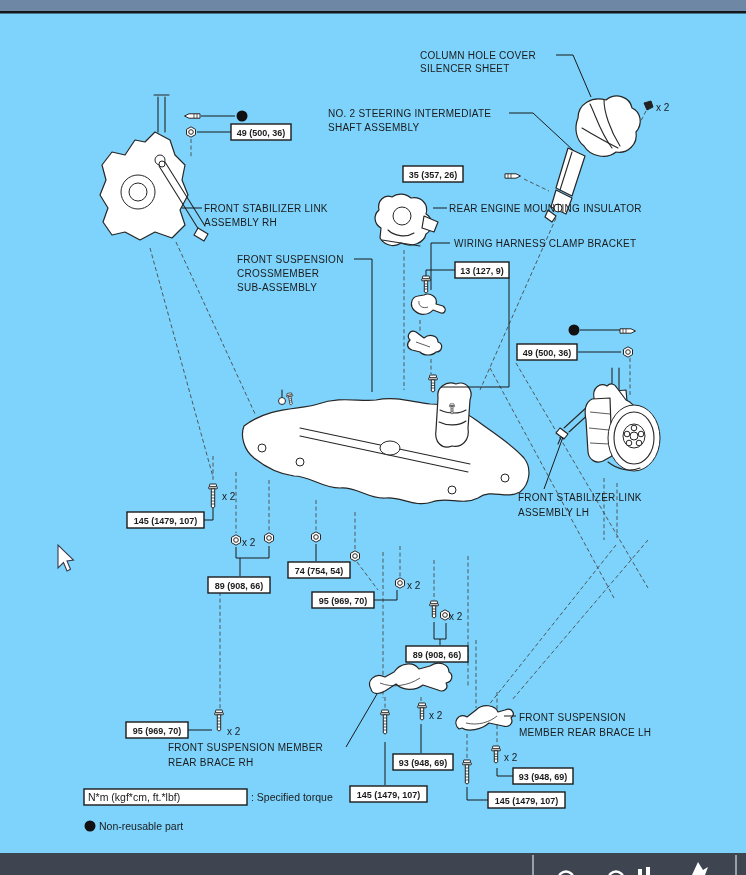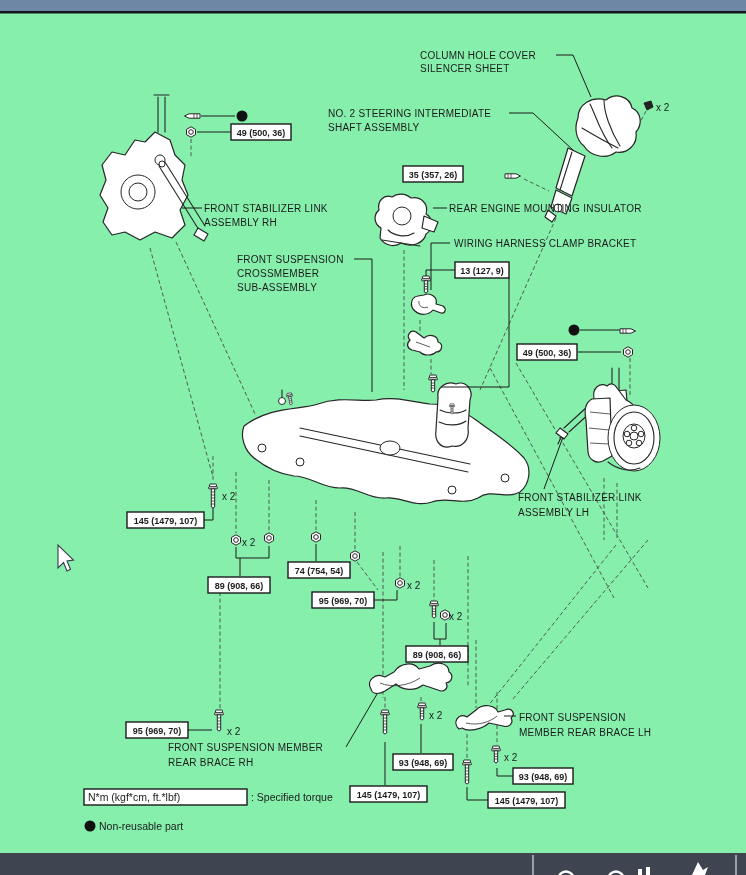--- a/index.html
+++ b/index.html
@@ -1,16 +1,16 @@
 <!DOCTYPE html>
 <html><head>
 <meta charset="utf-8">
 <style>
   html,body{margin:0;padding:0;background:#fff;}
-  #stage{position:relative;width:746px;height:875px;background:#86efac;overflow:hidden;
+  #stage{position:relative;width:746px;height:875px;background:#7dd3fc;overflow:hidden;
          font-family:"Liberation Sans",sans-serif;}
   svg text{font-family:"Liberation Sans",sans-serif;fill:#1b1b1b;}
   .lbl{font-size:10px;letter-spacing:.25px;}
   .tq{font-size:9px;font-weight:bold;text-anchor:middle;}
   .x2{font-size:10px;}
   .lg{font-size:10.5px;}
   .tqbox{fill:#fff;stroke:#1b1b1b;stroke-width:1.4;}
   .ld{stroke:#1b1b1b;stroke-width:1;fill:none;}
   .dsh{stroke:#4a4a4a;stroke-width:.9;fill:none;stroke-dasharray:4 2.6;}
   .art{stroke:#262626;stroke-width:1.2;fill:#fff;stroke-linejoin:round;stroke-linecap:round;}

